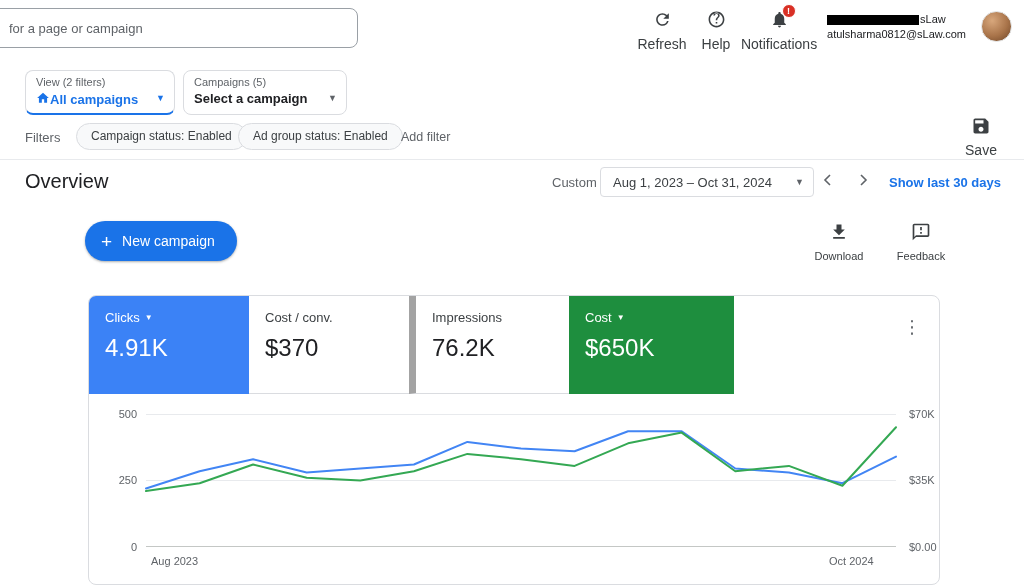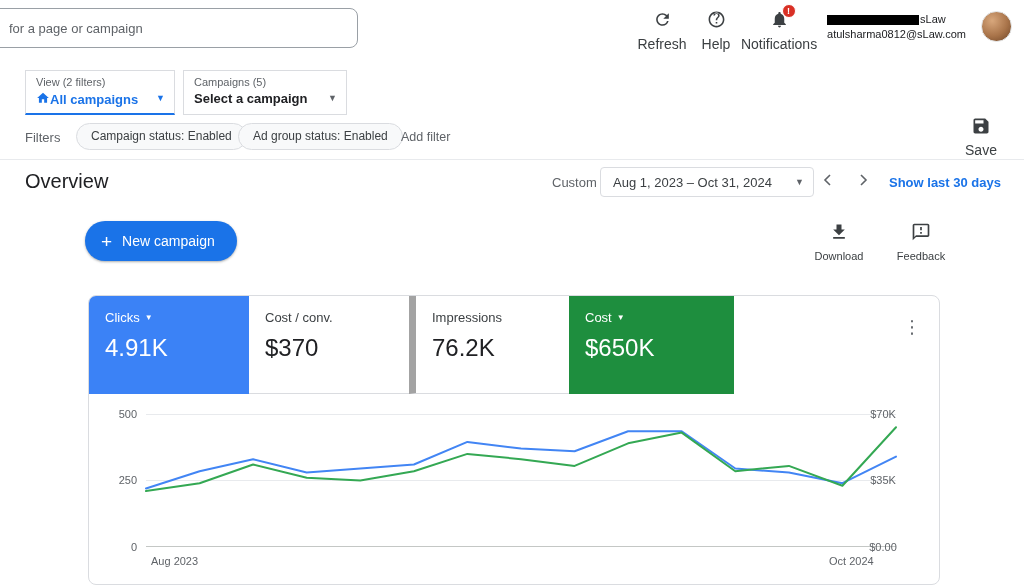--- a/index.html
+++ b/index.html
@@ -20,21 +20,21 @@
   .tb.notif{left:748px;width:62px}
   .bell-wrap{position:relative}
   .badge{position:absolute;top:-6px;right:-7px;width:14px;height:14px;border-radius:50%;background:#d93025;
     color:#fff;font-size:9px;font-weight:bold;display:flex;align-items:center;justify-content:center;border:1px solid #fff}
   .account{position:absolute;top:12px;right:58px;text-align:left;font-size:11px;color:#202124;cursor:pointer;line-height:1.4}
   .redact{display:inline-block;width:92px;height:10px;background:#000;vertical-align:middle;margin-right:1px}
   .avatar{position:absolute;top:11px;right:12px;width:31px;height:31px;border-radius:50%;cursor:pointer;
     background:radial-gradient(circle at 35% 30%,#d8a77c 0%,#a9744a 55%,#6d4426 100%);border:1px solid #e0e0e0}
 
   
-  .dd{position:absolute;top:70px;height:45px;border:1px solid #dadce0;border-radius:0;background:#fff;
+  .dd{position:absolute;top:70px;height:45px;border:1px solid #dadce0;border-radius:8px;background:#fff;
     padding:5px 26px 5px 10px;cursor:pointer}
   .dd-label{font-size:11px;color:#5f6368}
   .dd-value{display:flex;align-items:center;font-size:13px;margin-top:3px;white-space:nowrap}
   .dd.view{left:25px;width:150px;border-bottom:2px solid #1a73e8}
   .dd.view .dd-value{color:#1a73e8;font-weight:bold}
   .dd.view svg{width:14px;height:14px;fill:#1a73e8}
   .dd.campaigns{left:183px;width:164px}
   .dd.campaigns .dd-value{color:#202124;font-weight:bold}
   .dd .caret{position:absolute;right:9px;top:22px;font-size:9px}
   .dd.view .caret{color:#1a73e8}
@@ -88,21 +88,21 @@
   .mcell.plain .mvalue{color:#202124}
   .mcell.b-left{border-left:7px solid #a3a3a3}
   .mcell.sel-green{background:#1e8e3e;color:#fff;width:165px}
   .strip-spacer{flex:1}
   .kebab{position:absolute;right:18px;top:22px;font-size:18px;color:#5f6368;cursor:pointer;line-height:1}
 
   .chart{position:relative;height:191px}
   .plot{position:absolute;left:57px;top:20px;width:750px;height:133px;overflow:visible}
   .ytick{position:absolute;font-size:11px;color:#5f6368;line-height:1}
   .ytick.l{left:0;width:48px;text-align:right}
-  .ytick.r{left:764px;width:60px;text-align:center}
+  .ytick.r{left:820px;width:60px;text-align:left}
   .yt1{top:15px}.yt2{top:81px}.yt3{top:148px}
   .xtick{position:absolute;top:161px;font-size:11px;color:#5f6368;white-space:nowrap}
   .xt1{left:62px}.xt2{left:740px}
 </style>
 </head>
 <body>
 
 <div class="page">
 
   <input class="search" type="text" placeholder="for a page or campaign" style="">

